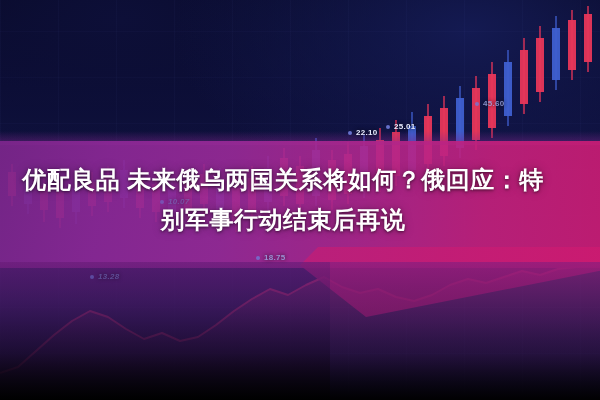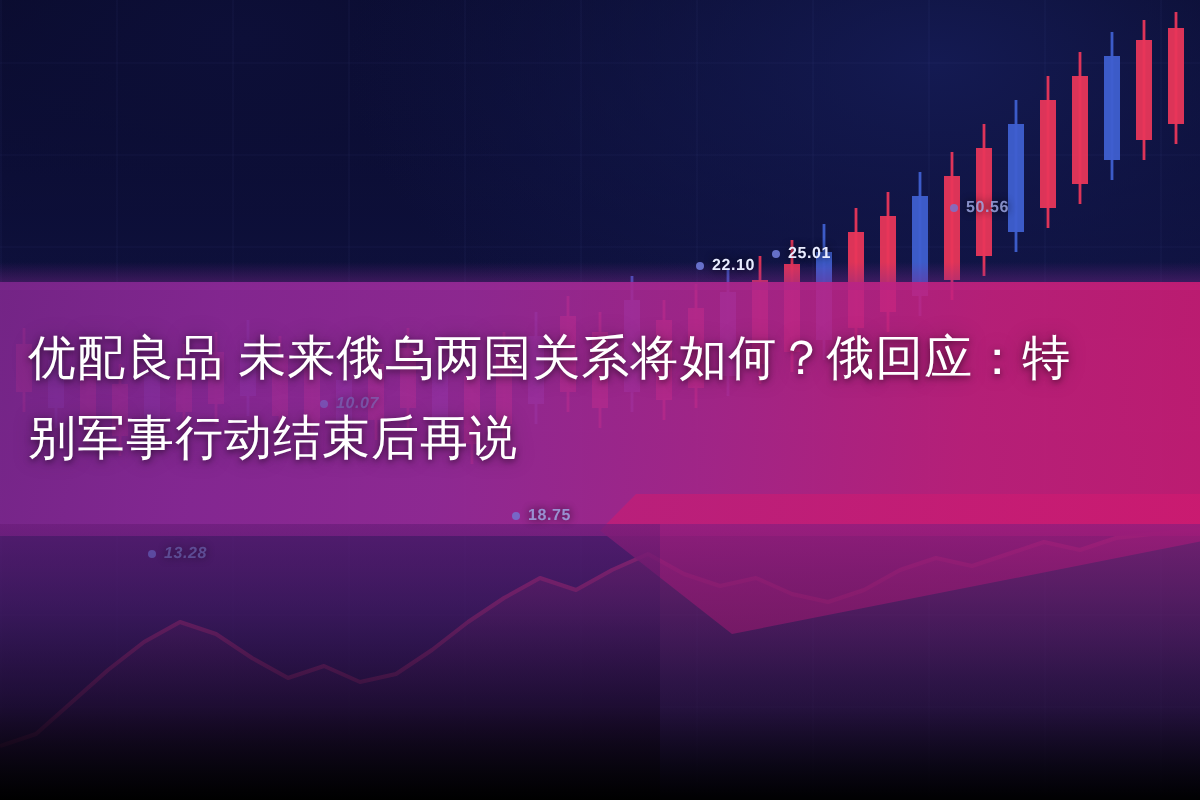--- a/index.html
+++ b/index.html
@@ -81,22 +81,22 @@
     background:linear-gradient(180deg,
       rgba(60,24,96,.35) 0%,
       rgba(34,22,78,.45) 30%,
       rgba(14,10,40,.70) 60%,
       rgba(0,0,0,.95) 100%);
   }
 
   
   #headline{
     position:absolute;left:0;top:160px;width:566px;
-    color:#ffffff;
-    font-size:24px;font-weight:normal;line-height:40px;
+    text-align:center;color:#ffffff;
+    font-size:24px;font-weight:bold;line-height:40px;
     letter-spacing:.5px;
     text-shadow:0 1px 3px rgba(0,0,0,.55), 0 0 10px rgba(0,0,0,.35);
     padding:0 14px;box-sizing:border-box;
   }
   #headline .l1{display:block;}
   #headline .l2{display:block;}
 </style>
 </head>
 <body>
 
@@ -197,23 +197,23 @@
   <div class="band-soft-top"></div>
   <div class="band"></div>
   <div class="wedge"></div>
   <div class="fade-left"></div>
   <div class="fade-bottom"></div>
 
   <div id="tags">
       <div class="tag faint" style="left: 168px; top: 197px;">10.07</div>
       <div class="tag" style="left: 316px; top: 128px; margin-left: 40px;">22.10</div>
       <div class="tag" style="left: 394px; top: 122px; text-align: right;">25.01</div>
-      <div class="tag dim" style="left: 483px; top: 99px;">50.56</div>
+      <div class="tag dim" style="left: 483px; top: 99px;">45.60</div>
       <div class="tag dim" style="left: 264px; top: 253px;">18.75</div>
-      <div class="tag faint" style="left: 82px; top: 272px;">13.28</div>
+      <div class="tag faint" style="left: 98px; top: 272px;">13.28</div>
     </div>
 
   <div id="headline">
     <span class="l1">优配良品 未来俄乌两国关系将如何？俄回应：特</span>
     <span class="l2">别军事行动结束后再说</span>
   </div>
 
 </div>
 
 </body></html>

